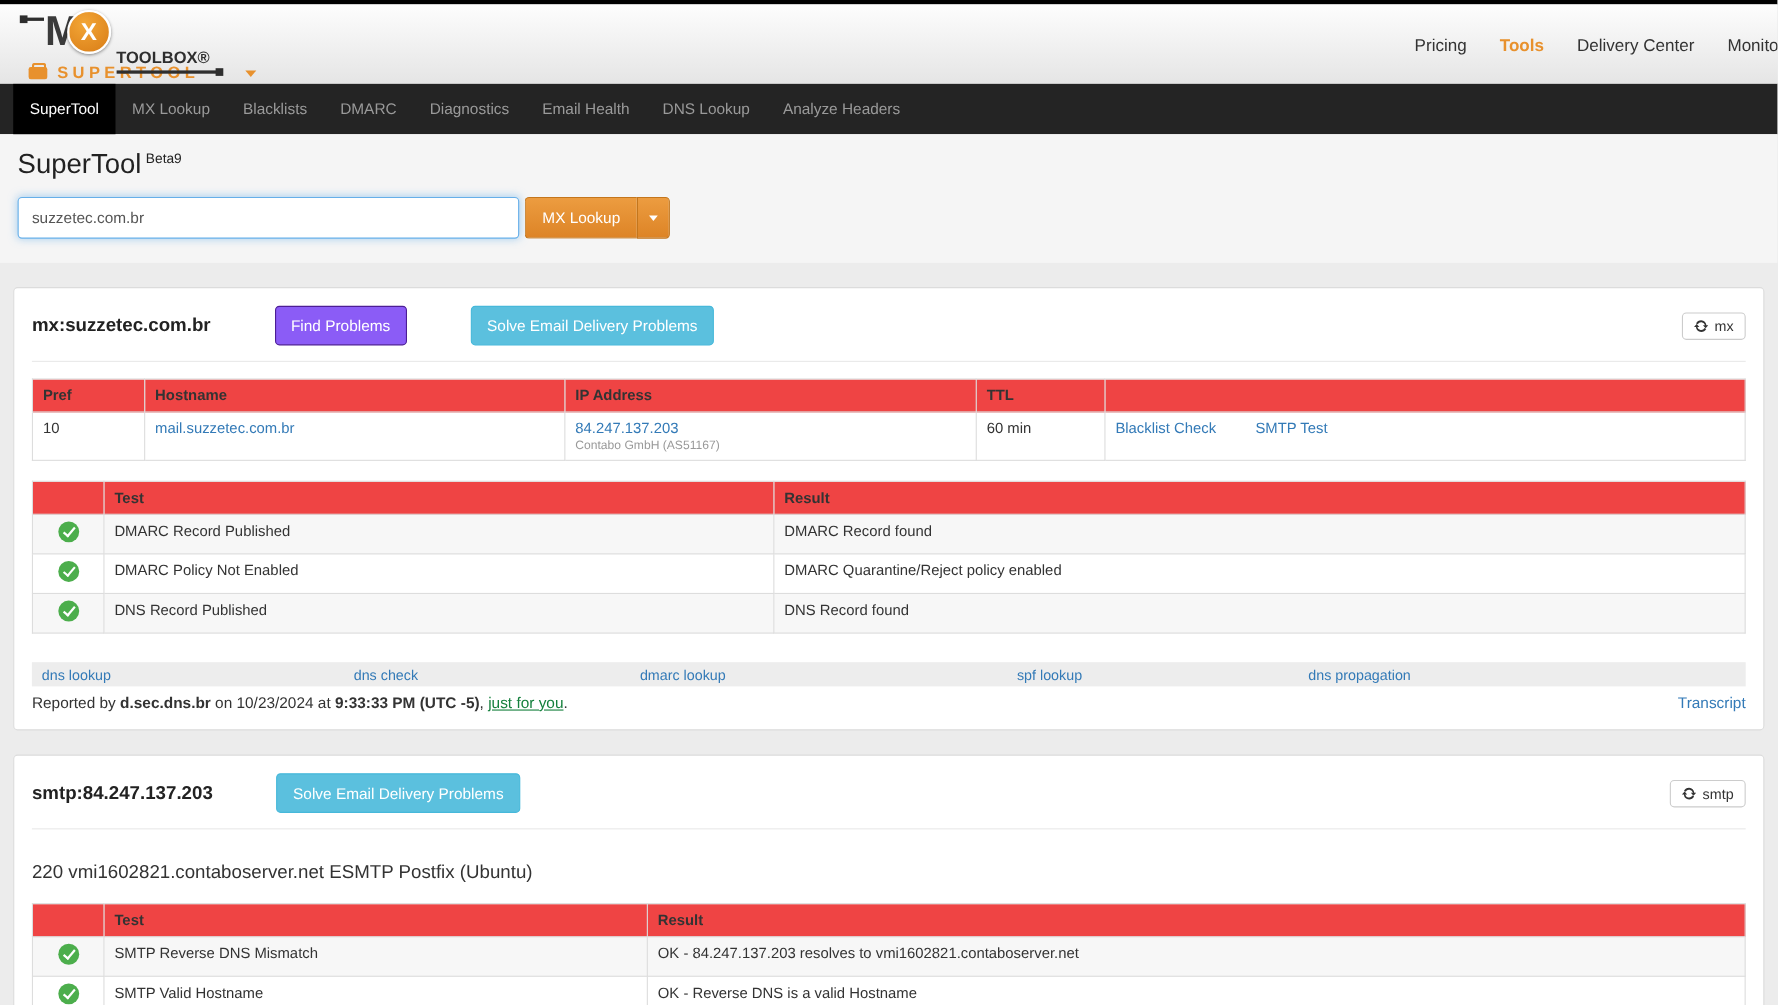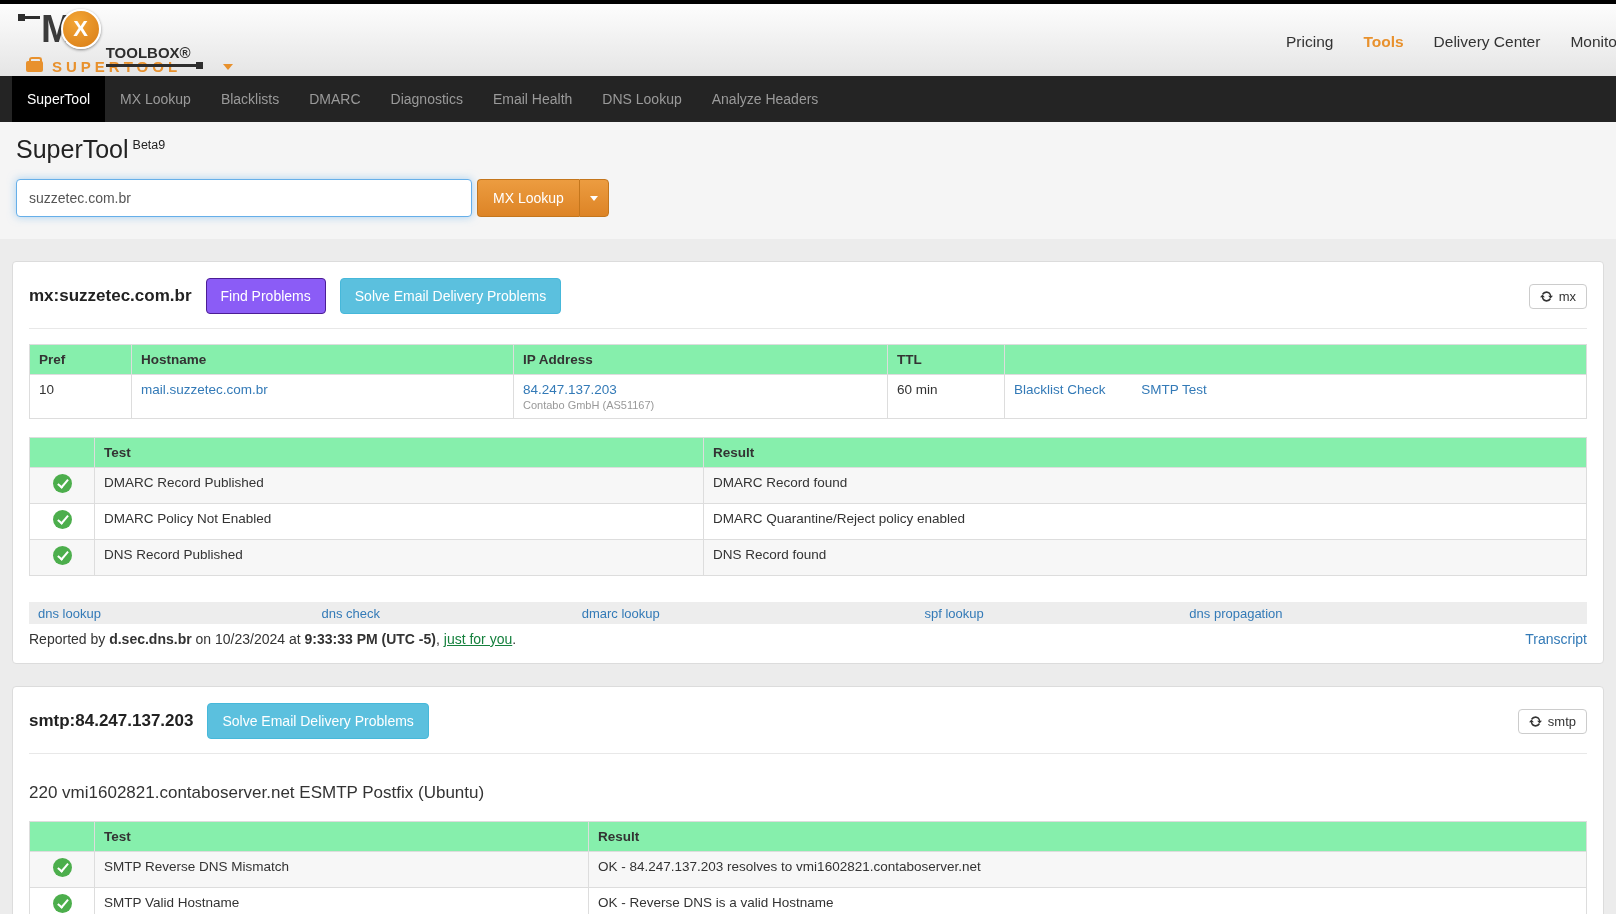--- a/index.html
+++ b/index.html
@@ -42,30 +42,30 @@
   .search-row { margin-top:15px; display:flex; }
   .search-input { width:456px; height:38px; border:1px solid #66afe9; border-radius:4px; padding:0 12px; font-size:14px; color:#555; outline:none; box-shadow:0 0 8px rgba(102,175,233,.55); font-family:inherit; }
   .btn-group { display:flex; margin-left:5px; }
   .btn-lookup { height:38px; background:linear-gradient(#ec9c40,#dd8426); color:#fff; border:1px solid #c4761c; border-right:none; border-radius:4px 0 0 4px; padding:0 15px; font-size:14px; font-family:inherit; cursor:pointer; }
   .btn-lookup-caret { width:30px; height:38px; background:linear-gradient(#ec9c40,#dd8426); border:1px solid #c4761c; border-radius:0 4px 4px 0; display:flex; align-items:center; justify-content:center; cursor:pointer; }
   .caret-white { width:0; height:0; border-left:4px solid transparent; border-right:4px solid transparent; border-top:5px solid #fff; }
 
   
   .main { padding:0 12px; }
   .panel { background:#fff; border:1px solid #dcdcdc; border-radius:4px; padding:16px; margin-top:22px; }
-  .panel-head { display:flex; align-items:center; }
+  .panel-head { display:flex; align-items:center;gap:44px; }
   .panel-title { font-size:17px; font-weight:bold; color:#222; }
   .btn-green  { background:#8b5cf6; border:1px solid #4c1d95; color:#fff; border-radius:4px; padding:9px 14px; font-size:14px; margin-left:14px; font-family:inherit; cursor:pointer; }
   .btn-blue   { background:#5bc0de; border:1px solid #46b8da; color:#fff; border-radius:4px; padding:9px 14px; font-size:14px; margin-left:14px; font-family:inherit; cursor:pointer; }
   .btn-refresh { margin-left:auto; background:#fff; border:1px solid #ccc; border-radius:4px; padding:4px 10px; font-size:13px; color:#333; display:flex; align-items:center; gap:6px; font-family:inherit; cursor:pointer; }
   .panel-divider { border-bottom:1px solid #e8e8e8; margin:14px 0 15px; }
 
   table { border-collapse:collapse; width:100%; table-layout:fixed; font-size:13.5px; }
   th, td { border:1px solid #ddd; text-align:left; padding:7px 9px; vertical-align:top; color:#333; }
-  th { background:#86efac; font-weight:bold; }
+  th { background:#ef4444; font-weight:bold; }
   tr.striped td { background:#f7f7f7; }
   .records { margin-top:2px; }
   .tests { margin-top:18px; }
   .status-cell { text-align:center; padding-top:6px; }
   .check-icon { display:inline-block; width:19px; height:19px; border-radius:50%; background:#4cae4c; position:relative; }
   .check-icon::after { content:""; position:absolute; left:7px; top:3px; width:4px; height:9px; border:solid #fff; border-width:0 2.5px 2.5px 0; transform:rotate(40deg); }
   .asn { font-size:11px; color:#999; margin-top:2px; }
   .tbl-link { color:#337ab7; }
   .actions a { margin-right:32px; }
 

